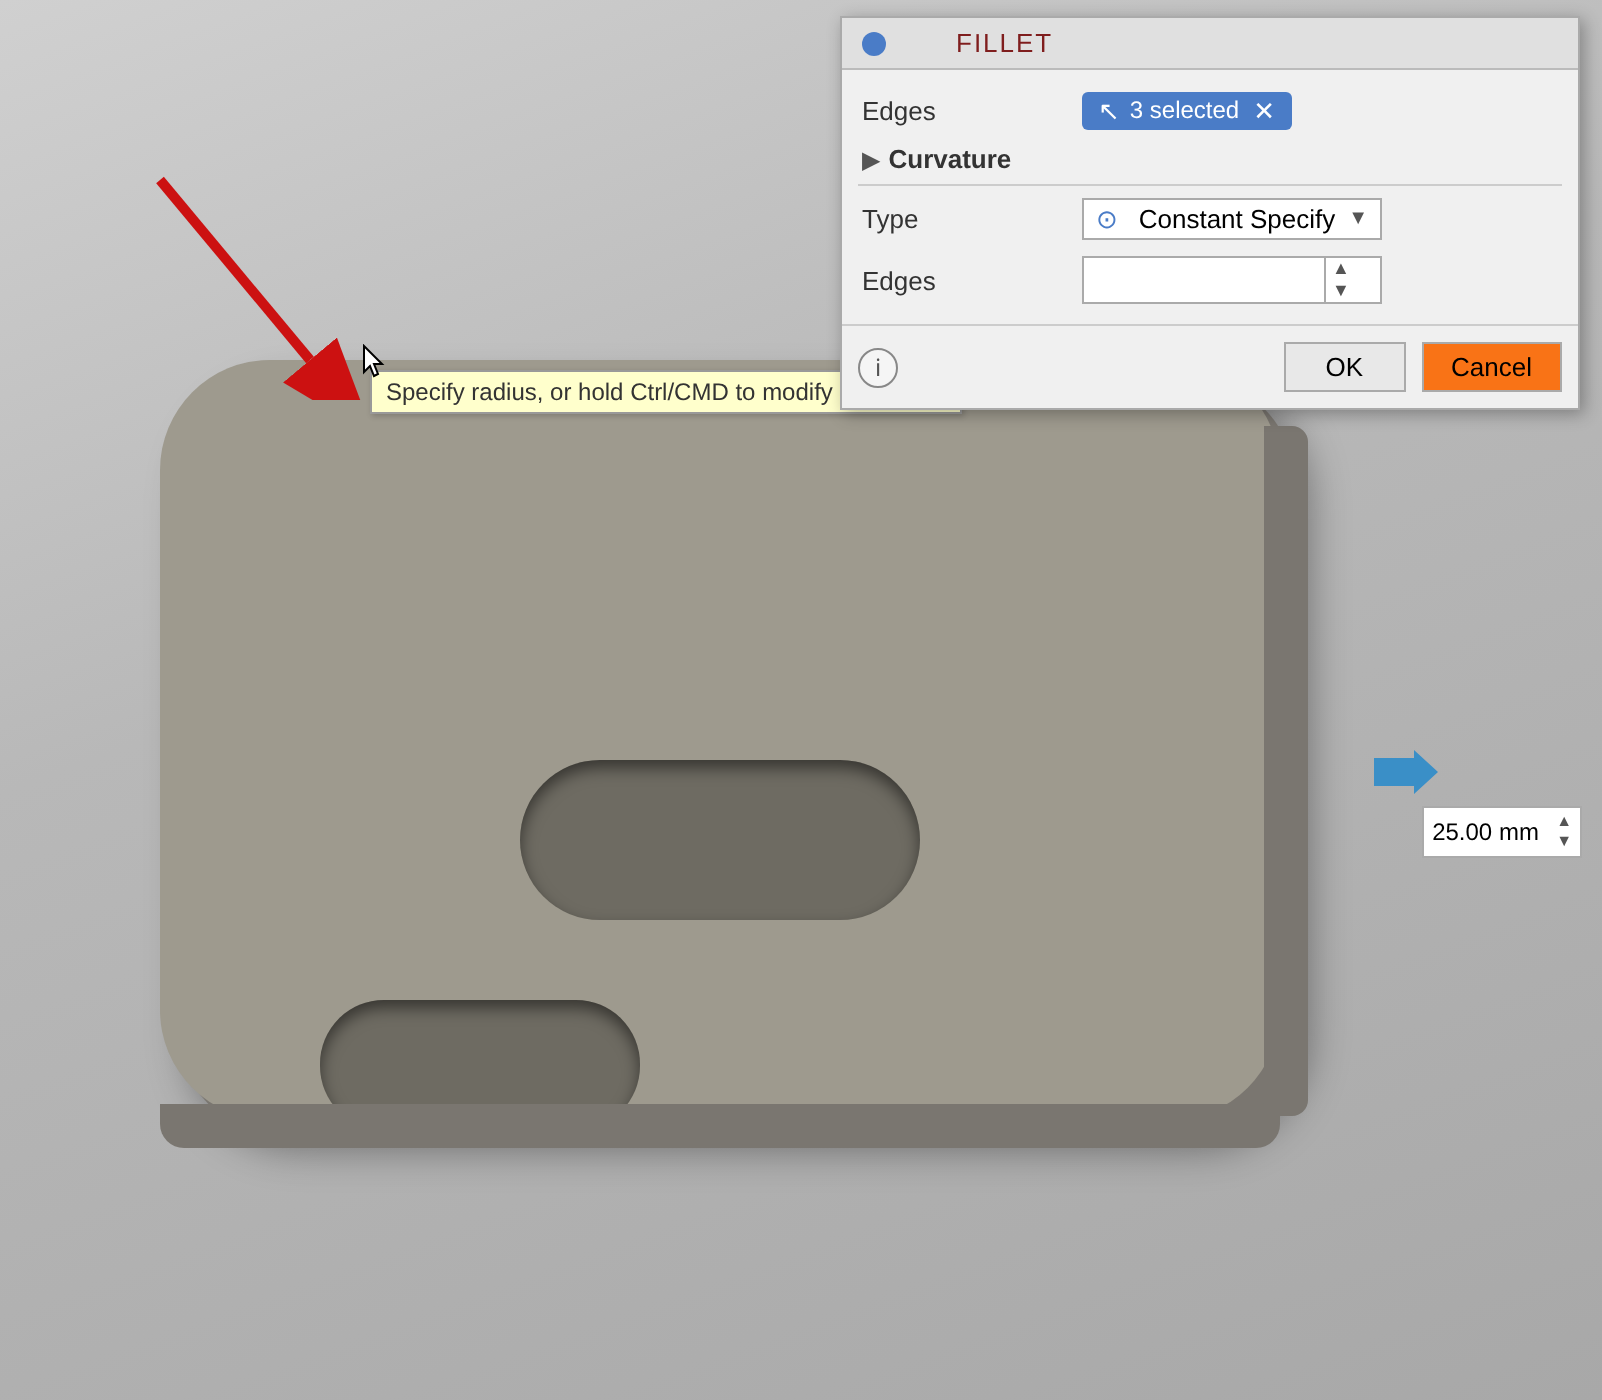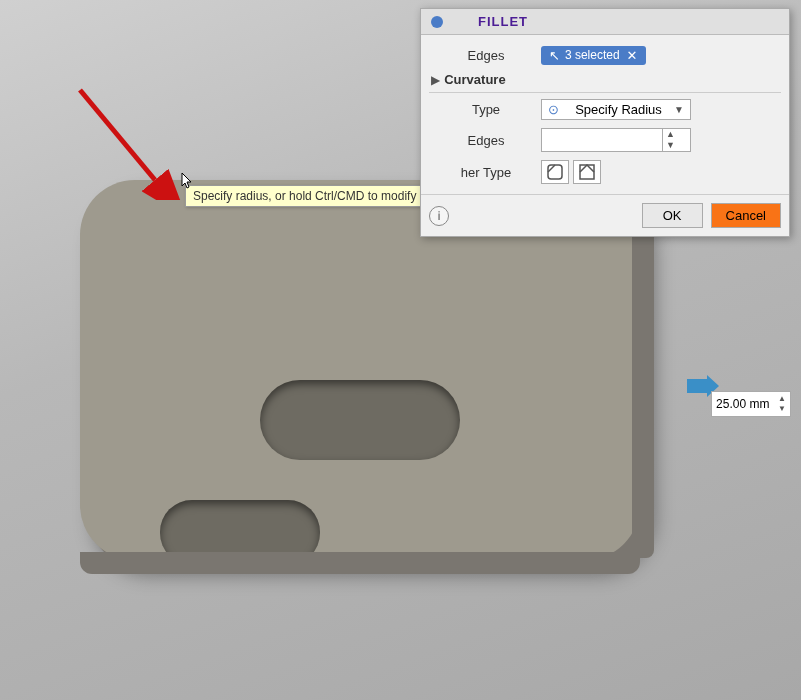--- a/index.html
+++ b/index.html
@@ -126,21 +126,21 @@
       position: absolute;
       right: 82px;
       top: 375px;
       z-index: 10;
     }
 
     
     .radius-input-bottom {
       position: absolute;
       right: 10px;
-      top: 391px;
+      top: 403px;
       background: white;
       border: 1px solid #aaa;
       padding: 2px 4px;
       font-size: 12px;
       display: flex;
       z-index: 10;
     }
     .radius-input-bottom input {
       border: none;
       outline: none;
@@ -179,43 +179,42 @@
       align-items: center;
       gap: 6px;
     }
     .panel-header .dot {
       width: 12px;
       height: 12px;
       background: #4a7cc7;
       border-radius: 50%;
     }
     .panel-title {
-      font-weight: bold;
-      font-size: 13px;
-      color: #4c1d95;
+      font-weight: normal;
+      font-size: 13px;
+      color: #7f1d1d;
       letter-spacing: 1px;
       padding-left: 29px;
     }
 
     .panel-body {
       padding: 6px 8px;
     }
 
     .panel-row {
       display: flex;
       align-items: center;
       padding: 4px 2px;
       min-height: 28px;
     }
     .panel-row .row-label {
       width: 110px;
       color: #333;
       font-size: 13px;
       flex-shrink: 0;
-      text-align: center;
     }
     .panel-row .row-content {
       flex: 1;
       display: flex;
       align-items: center;
       gap: 4px;
     }
 
     .selected-badge {
       background: #4a7cc7;
@@ -451,58 +450,41 @@
       <span class="section-title">Curvature</span>
     </div>
 
     <hr class="divider">
 
     <div class="panel-row">
       <span class="row-label">Type</span>
       <div class="row-content">
         <div class="type-select">
           <span class="type-icon">⊙</span>
-          <span>Specify Radius</span>
+          <span>Constant Specify</span>
           <span class="chevron">▼</span>
         </div>
       </div>
     </div>
 
     <div class="panel-row">
       <span class="row-label">Edges</span>
       <div class="row-content">
         <div class="radius-field">
           <input type="text" readonly="" style="">
           <div class="spin">
             <span>▲</span>
             <span>▼</span>
           </div>
         </div>
       </div>
     </div>
 
 
 
-    <div class="panel-row">
-      <span class="row-label">her Type</span>
-      <div class="row-content">
-        <div class="corner-type-btn">
-          <svg width="18" height="18" viewBox="0 0 18 18">
-            <rect x="2" y="2" width="14" height="14" rx="3" fill="none" stroke="#555" stroke-width="1.5"></rect>
-            <line x1="2" y1="9" x2="9" y2="2" stroke="#555" stroke-width="1.5"></line>
-          </svg>
-        </div>
-        <div class="corner-type-btn">
-          <svg width="18" height="18" viewBox="0 0 18 18">
-            <rect x="2" y="2" width="14" height="14" rx="0" fill="none" stroke="#555" stroke-width="1.5"></rect>
-            <polyline points="2,9 9,2 16,9" fill="none" stroke="#555" stroke-width="1.5"></polyline>
-          </svg>
-        </div>
-      </div>
-    </div>
 
   </div>
 
   <div class="panel-footer">
     <div class="info-btn">
       <span>ℹ</span>
     </div>
     <button class="ok-btn">OK</button>
     <button class="cancel-btn">Cancel</button>
   </div>

